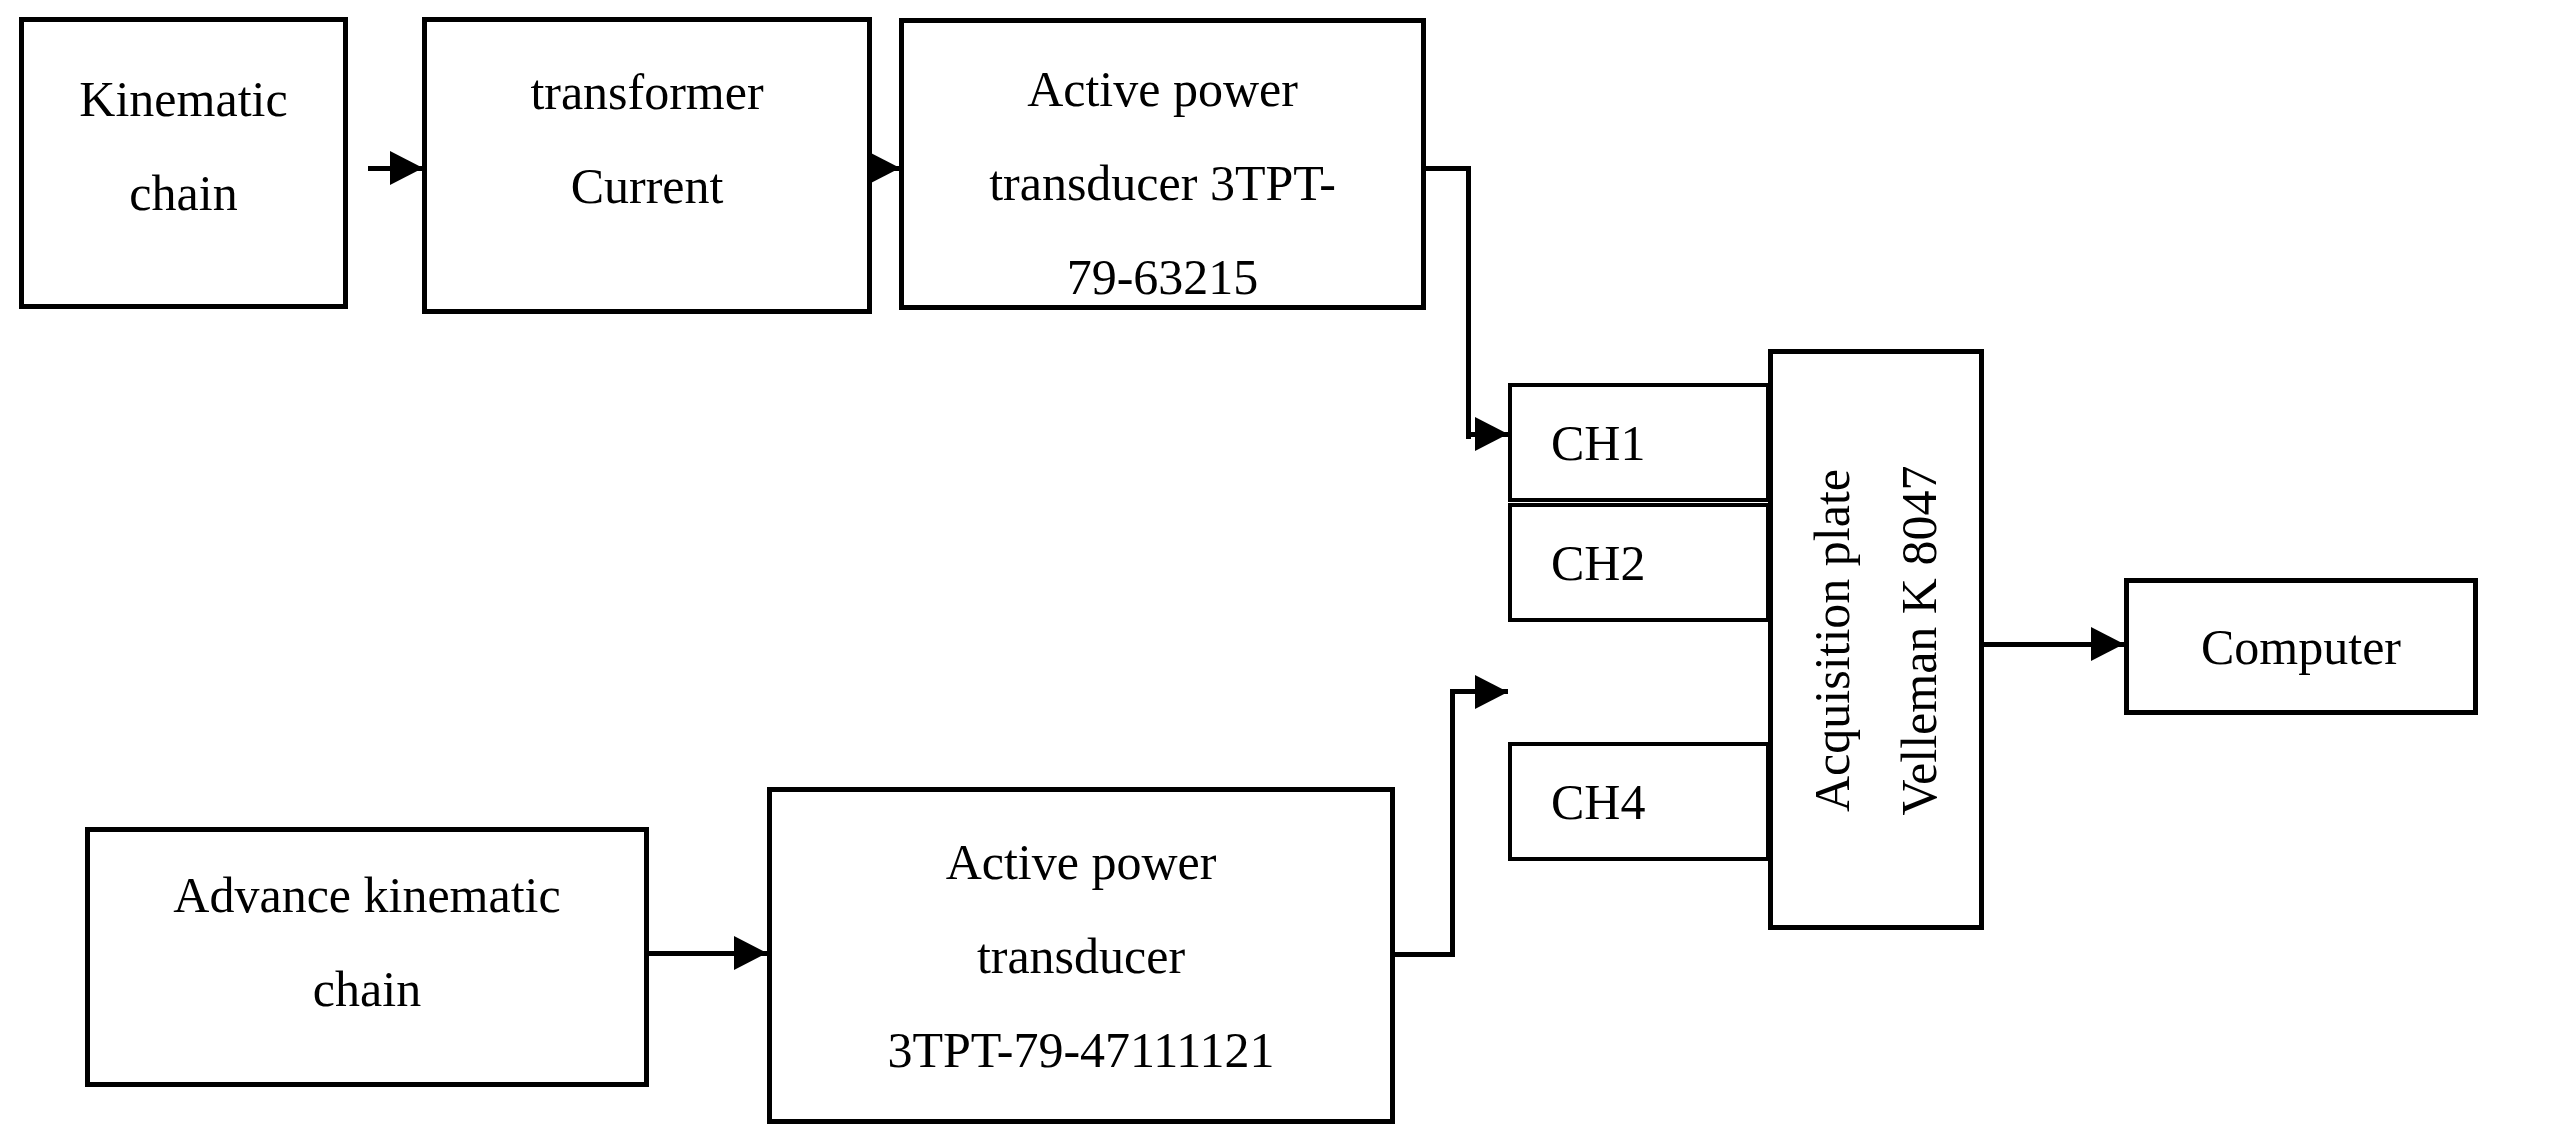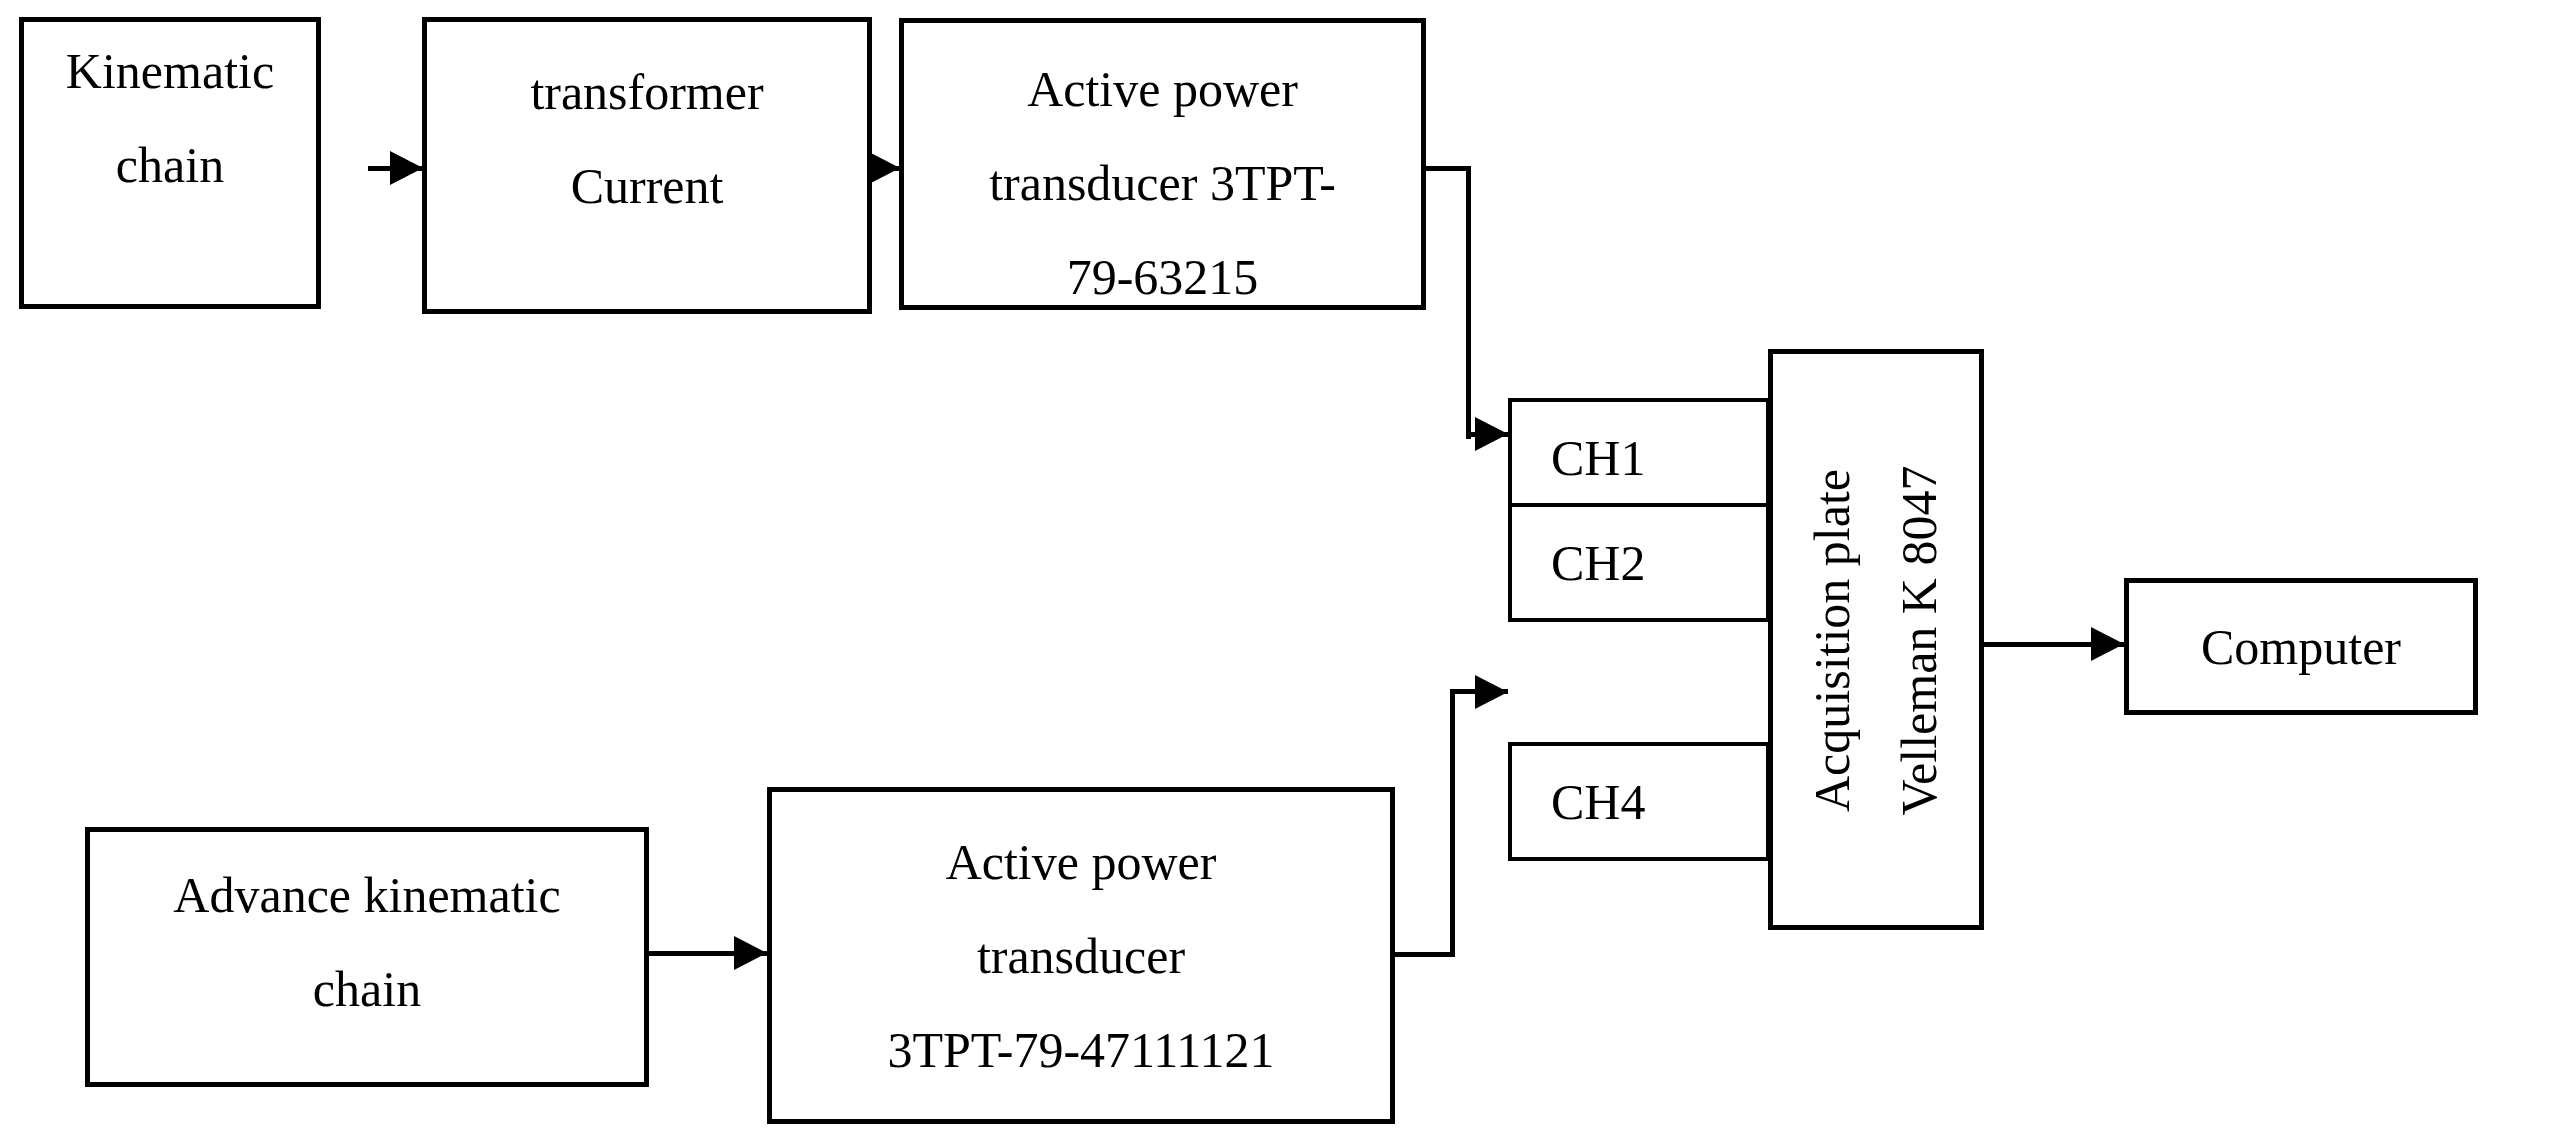--- a/index.html
+++ b/index.html
@@ -26,42 +26,42 @@
     flex-direction: column;
     align-items: center;
   }
   .box .bl {
     font-size: 50px;
     line-height: 94px;
     white-space: nowrap;
     text-align: center;
   }
   
-  .b-kinematic   { left: 19px;   top: 17px;   width: 302px; height: 292px; padding-top: 2px; }
+  .b-kinematic   { left: 19px;   top: 17px;   width: 329px; height: 292px; padding-top: 30px; }
   .b-current     { left: 422px;  top: 17px;   width: 450px; height: 297px; padding-top: 23px; }
   .b-transducer1 { left: 899px; top: 18.3px;   width: 527px; height: 292px; padding-top: 19px; }
   
   .b-advance     { left: 85px;  top: 827px; width: 564px; height: 260px; padding-top: 16.3px; }
   .b-transducer2 { left: 767px; top: 787px; width: 628px; height: 337px; padding-top: 23px; }
   
   .ch {
     position: absolute;
     box-sizing: border-box;
     border: 4.1px solid #000000;
     background: #ffffff;
     left: 1508px;
     width: 262px;
     height: 119px;
     display: flex;
     align-items: center;
     justify-content: flex-start;
     padding-left: 39px;
   }
   .ch .bl { font-size: 50px; line-height: 50px; }
-  .b-ch1 { top: 398px; }
+  .b-ch1 { top: 383px; }
   .b-ch2 { top: 503px; }
   .b-ch3 { top: 622px; }
   .b-ch4 { top: 742px; }
   
   .b-plate {
     left: 1768px; top: 349px; width: 216px; height: 581px;
     padding: 0;
   }
   .plate-text {
     position: absolute;

